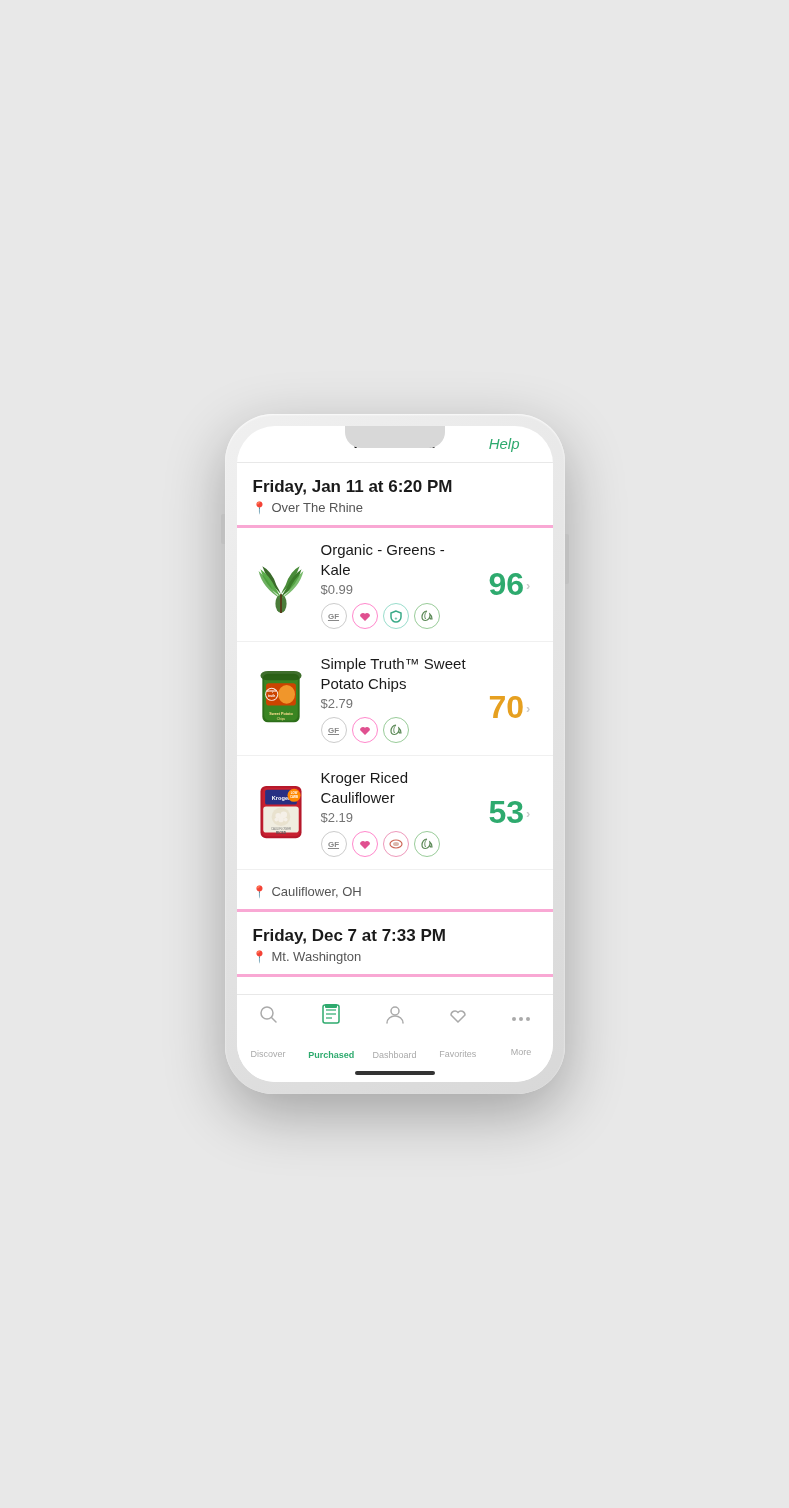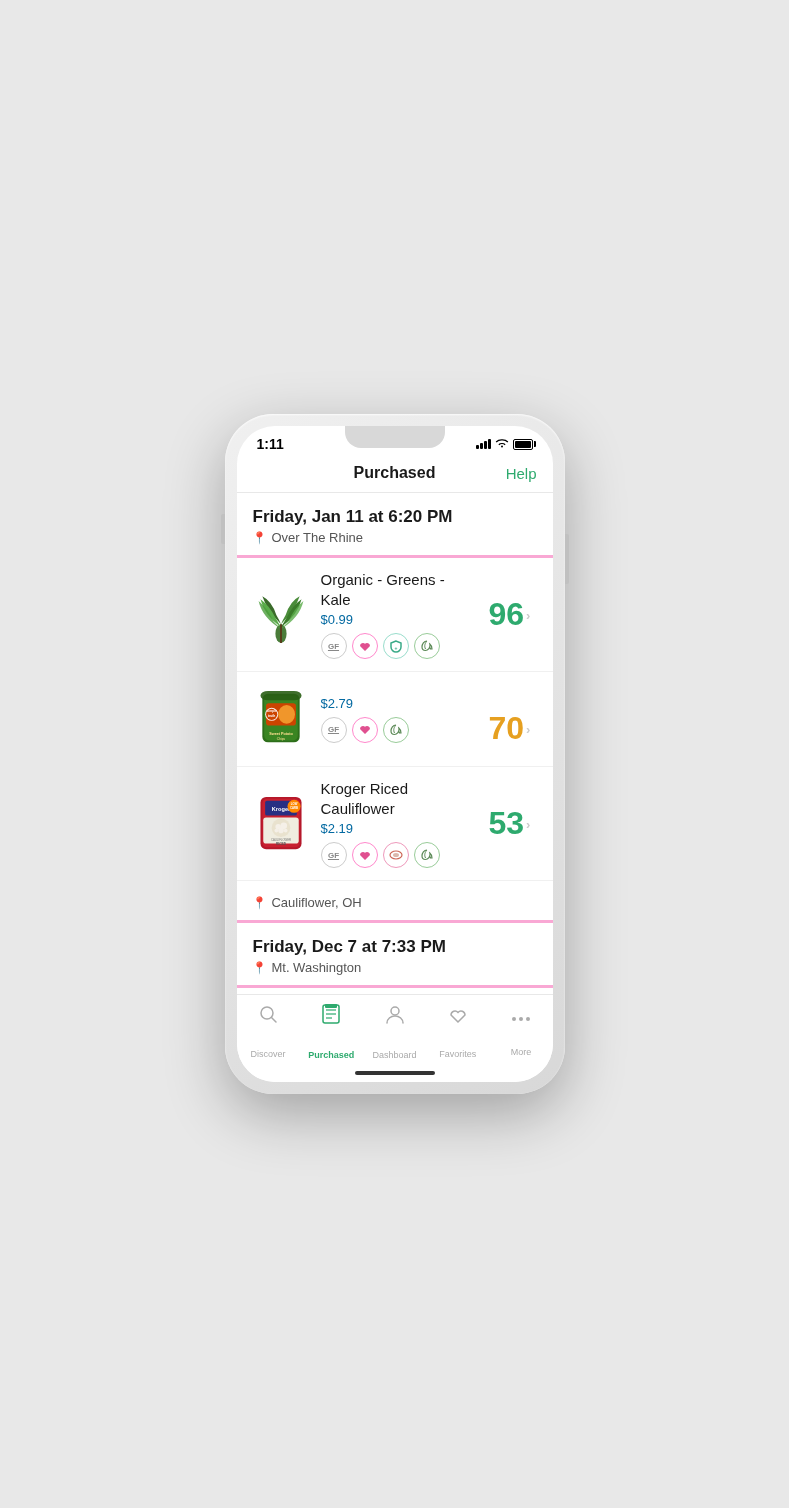--- a/index.html
+++ b/index.html
@@ -121,24 +121,25 @@
       flex-shrink: 0;
       position: relative;
     }
     .header-title {
       font-size: 16px;
       font-weight: 600;
       color: #1a1a1a;
     }
     .header-help {
       position: absolute;
-      right: 16px;
+      right: 33px;
       font-size: 15px;
       font-weight: 500;
       color: #2eaa6e;
+      font-style: italic;
     }
     
     .scroll-content {
       flex: 1;
       overflow-y: auto;
       overflow-x: hidden;
     }
     .scroll-content::-webkit-scrollbar { display: none; }
     
     .section-header {
@@ -188,21 +189,21 @@
     }
     .product-name {
       font-size: 15px;
       font-weight: 500;
       color: #1a1a1a;
       line-height: 1.3;
       margin-bottom: 3px;
     }
     .product-price {
       font-size: 13px;
-      color: #0369a1;
+      color: #737373;
       margin-bottom: 6px;
     }
     .product-badges {
       display: flex;
       gap: 5px;
       flex-wrap: wrap;
     }
     .badge {
       width: 26px;
       height: 26px;
@@ -286,41 +287,20 @@
       height: 64px;
     }
   </style>
 </head>
 <body>
 
 <div class="phone-outer">
   <div class="phone-inner">
     <div class="notch"></div>
 
-    <div class="status-bar">
-      <span class="status-time">1:11</span>
-      <div class="status-icons">
-        <div class="signal-bars">
-          <span style="height:4px"></span>
-          <span style="height:6px"></span>
-          <span style="height:8px"></span>
-          <span style="height:10px"></span>
-        </div>
-        <span class="wifi-icon">
-          <svg width="14" height="11" viewBox="0 0 14 11">
-            <path d="M7 9.5a1 1 0 1 1 0-2 1 1 0 0 1 0 2z" fill="#000"></path>
-            <path d="M4.3 7.2A3.7 3.7 0 0 1 7 6a3.7 3.7 0 0 1 2.7 1.2l.9-.9A5 5 0 0 0 7 5a5 5 0 0 0-3.6 1.3l.9.9z" fill="#000"></path>
-            <path d="M1.6 4.5A7 7 0 0 1 7 2.5a7 7 0 0 1 5.4 2l.9-.9A8.3 8.3 0 0 0 7 1.2a8.3 8.3 0 0 0-6.3 2.4l.9.9z" fill="#000"></path>
-          </svg>
-        </span>
-        <div class="battery-icon">
-          <div class="battery-fill"></div>
-        </div>
-      </div>
-    </div>
 
     <div class="app-header">
       <span class="header-title">Purchased</span>
       <span class="header-help">Help</span>
     </div>
 
     <div class="scroll-content">
 
       <div class="section-header">
         <div class="section-date">Friday, Jan 11 at 6:20 PM</div>
@@ -388,20 +368,21 @@
             <text x="20" y="33" text-anchor="middle" font-size="3.5" fill="#fff" font-weight="bold">truth</text>
 
             <ellipse cx="36" cy="30" rx="9" ry="10" fill="#f4a030" opacity="0.9"></ellipse>
             <rect x="8" y="5" width="44" height="10" rx="8" fill="#2a5e15" opacity="0.9"></rect>
 
             <text x="30" y="52" text-anchor="middle" font-size="4" fill="#ffe090" font-weight="bold">Sweet Potato</text>
             <text x="30" y="57" text-anchor="middle" font-size="3.5" fill="#ffe090">Chips</text>
           </svg>
         </div>
         <div class="product-info">
+          <div class="product-name">Simple Truth™ Sweet Potato Chips</div>
           <div class="product-price">$2.79</div>
           <div class="product-badges">
             <div class="badge badge-gf">GF</div>
             <div class="badge badge-heart">
               <svg width="12" height="11" viewBox="0 0 12 11">
                   <path d="M6 10L1 5a3 3 0 0 1 5-2.2A3 3 0 0 1 11 5z" fill="#e05090"></path>
                 </svg>
             </div>
             <div class="badge badge-leaf">
               <svg width="12" height="12" viewBox="0 0 12 12">

